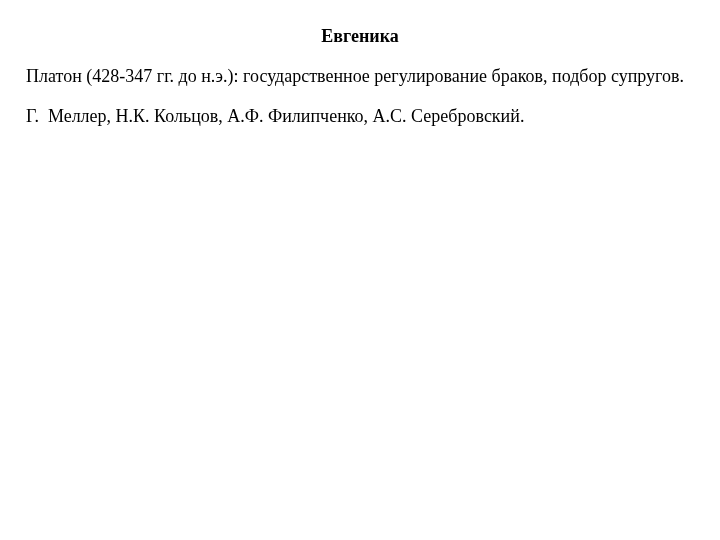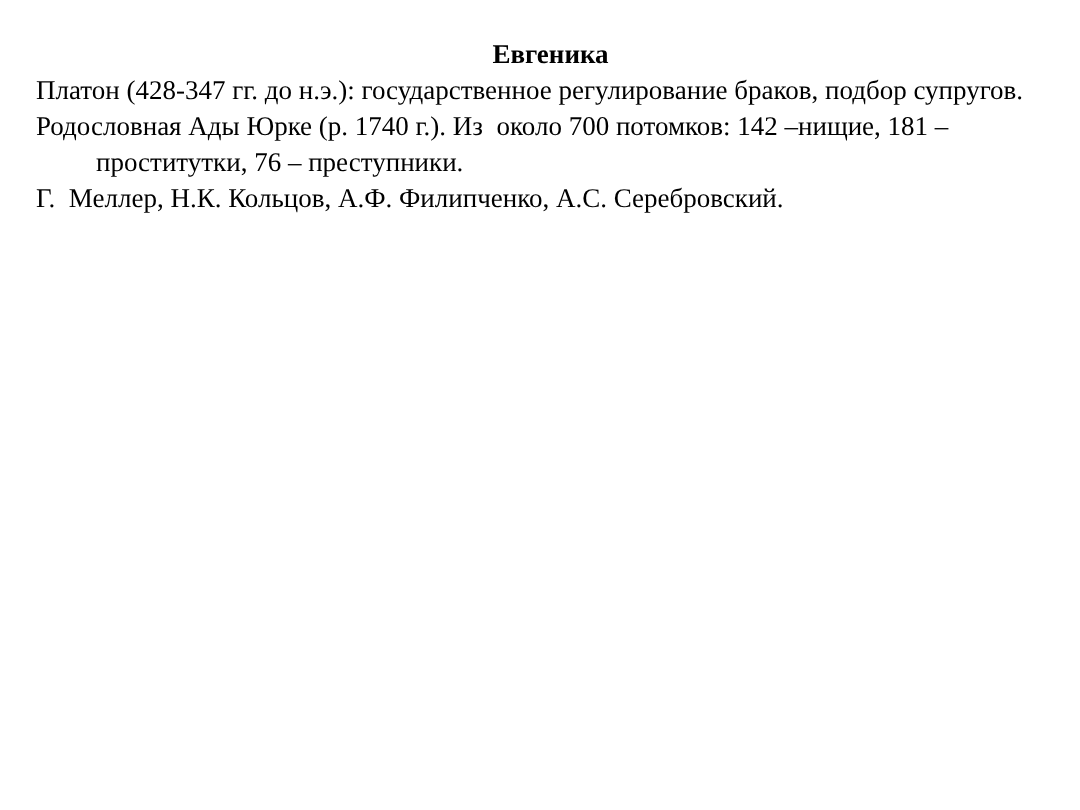--- a/index.html
+++ b/index.html
@@ -11,51 +11,50 @@
     width: 720px;
     height: 540px;
     overflow: hidden;
     font-family: "Liberation Serif", "DejaVu Serif", serif;
     color: #000000;
   }
   .slide {
     box-sizing: border-box;
     width: 720px;
     height: 540px;
-    padding: 24px 10px 0 24px;
+    padding: 24px 10px 0 10px;
     background: #ffffff;
   }
   .slide-title {
     font-size: 18px;
     line-height: 24px;
     font-weight: bold;
     text-align: center;
     margin: 0;
     white-space: pre-wrap;
   }
   .para {
     font-size: 18px;
     line-height: 24px;
-    margin: 0;
+    margin: 16px;
     padding-left: 40px;
     text-indent: -40px;
     text-align: left;
     white-space: pre-wrap;
   }
   .para.justify {
     text-align: justify;
     white-space: normal;
   }
 </style>
 </head>
 <body>
 
 <div class="slide">
   <p class="slide-title">Евгеника</p>
 
   <p class="para">Платон (428-347 гг. до н.э.): государственное регулирование браков, подбор супругов.</p>
 
 
 
-  <p class="para">Родословная Ады Юрке (р. 1740 г.). Из  около 700 потомков: 142 –нищие, 181 – проститутки, 76 – преступники.</p>
 
   <p class="para">Г.  Меллер, Н.К. Кольцов, А.Ф. Филипченко, А.С. Серебровский.</p>
 </div>
 
 </body></html>

